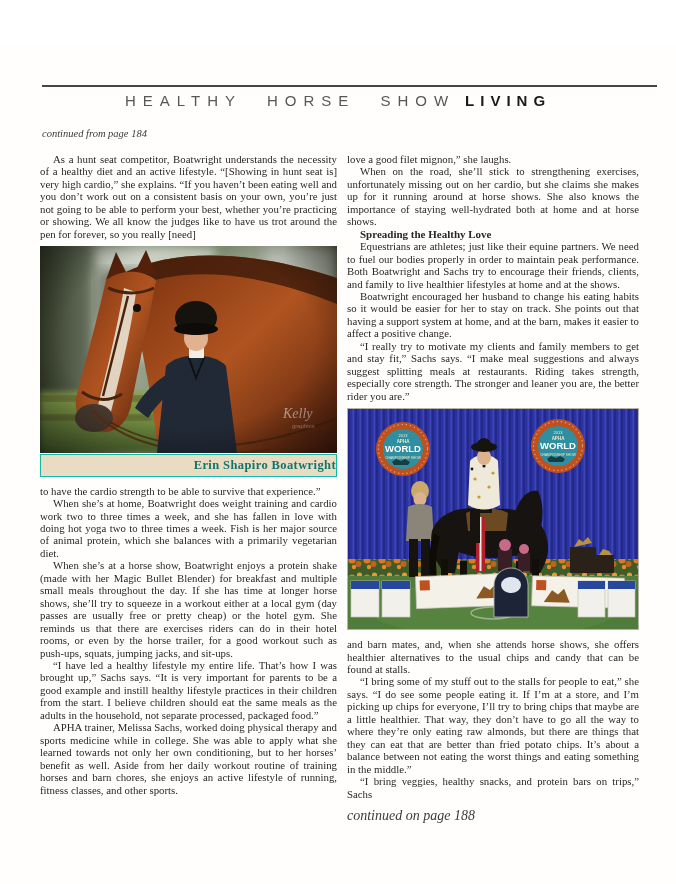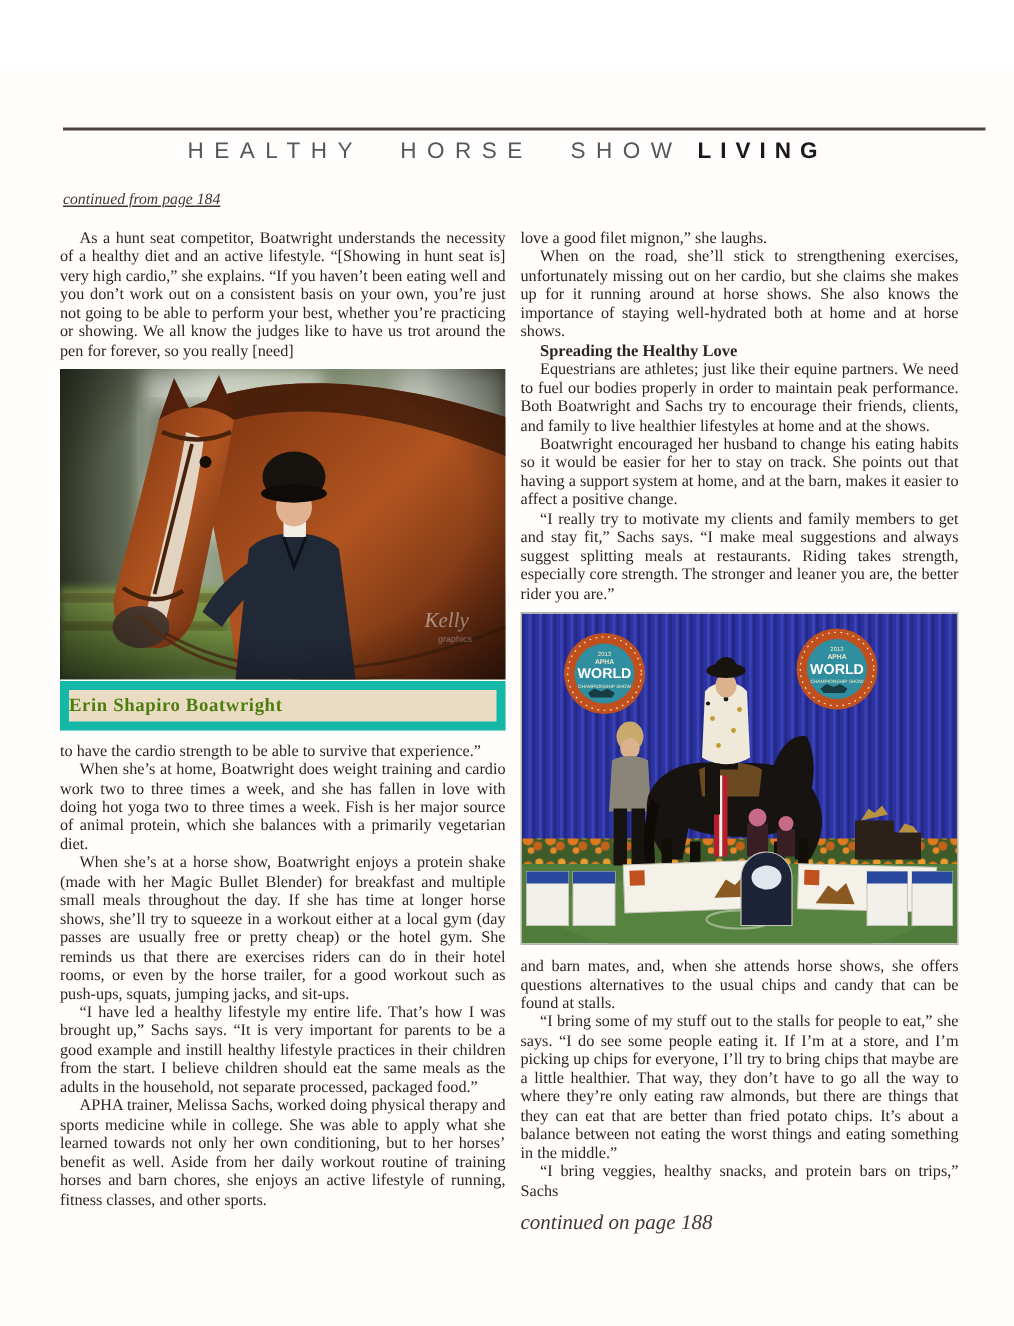--- a/index.html
+++ b/index.html
@@ -6,33 +6,33 @@
   .page{
     position:relative;width:676px;height:884px;background:#fffefd;
     font-family:"Liberation Serif", serif;color:#2b2626;overflow:hidden;margin-top:46px;
   }
   
   .header-rule{position:absolute;left:42px;right:19px;top:39px;border-top:2px solid #4a4243;}
   .masthead{position:absolute;left:0;right:0;top:46px;text-align:center;
     font-family:"Liberation Sans", sans-serif;font-size:15px;}
   .masthead .t-reg{color:#57575a;letter-spacing:7px;word-spacing:14px;font-weight:normal;}
   .masthead .t-bold{color:#1b191b;letter-spacing:6px;font-weight:bold;margin-left:10px;}
-  .cont-from{position:absolute;left:42px;top:82px;font-style:italic;font-size:10.5px;color:#3d3838;text-decoration:underline;}
+  .cont-from{position:absolute;left:42px;top:82px;font-style:italic;font-size:10.5px;color:#3d3838;}
   
   .col{position:absolute;top:107px;font-size:10.8px;line-height:12.45px;text-align:justify;}
   .col-left{left:40px;width:297px;}
   .col-right{left:347px;width:292px;}
   .col p{margin:0;text-indent:13px;}
   .col p.noindent{text-indent:0;}
   .section-heading{margin-top:12px;font-weight:bold;font-size:11px;text-indent:0;}
   
   figure.photo-fig{margin:6px 0 8px 0;}
-  .caption-bar{display:block;background:#e9dcc2;border:6px solid #14b8a6;
-    text-align:left;padding:4px 0 4px 0;margin-top:1px;
-    font-weight:bold;font-size:12.5px;letter-spacing:.4px;color:#4d7c0f;}
+  .caption-bar{display:block;background:#e9dcc2;border:1px solid #14b8a6;
+    text-align:right;padding:4px 0 4px 0;margin-top:1px;
+    font-weight:bold;font-size:12.5px;letter-spacing:.4px;color:#0f766e;}
   .photo2-frame{border:1px solid #b8b3a9;line-height:0;}
   svg{display:block;}
   
   .cont-on{margin-top:10px;text-align:left;font-style:italic;font-size:14px;color:#3d3838;text-indent:0;}
   .page-footer{position:absolute;left:0;right:0;top:848px;text-align:center;
     font-size:10.5px;color:#3c3737;}
 </style>
 </head>
 <body>
 
@@ -240,21 +240,21 @@
             </g>
             <g>
               <rect x="260" y="172" width="27" height="36" fill="#f2f0ea" stroke="#c9c4ba" stroke-width="0.7"></rect>
               <rect x="260" y="172" width="27" height="8" fill="#27489c"></rect>
             </g>
           </g>
         </svg>
       </div>
     </figure>
 
-    <p class="noindent">and barn mates, and, when she attends horse shows, she offers questions alternatives to the usual chips and candy that can be found at stalls.</p>
+    <p class="noindent">and barn mates, and, when she attends horse shows, she offers healthier alternatives to the usual chips and candy that can be found at stalls.</p>
     <p>“I bring some of my stuff out to the stalls for people to eat,” she says. “I do see some people eating it. If I’m at a store, and I’m picking up chips for everyone, I’ll try to bring chips that maybe are a little healthier. That way, they don’t have to go all the way to where they’re only eating raw almonds, but there are things that they can eat that are better than fried potato chips. It’s about a balance between not eating the worst things and eating something in the middle.”</p>
     <p>“I bring veggies, healthy snacks, and protein bars on trips,” Sachs</p>
     <div class="cont-on">continued on page 188</div>
   </div>
 
   <div class="page-footer">186 - March/April, 2014</div>
 
 </div>
 
 </body></html>

